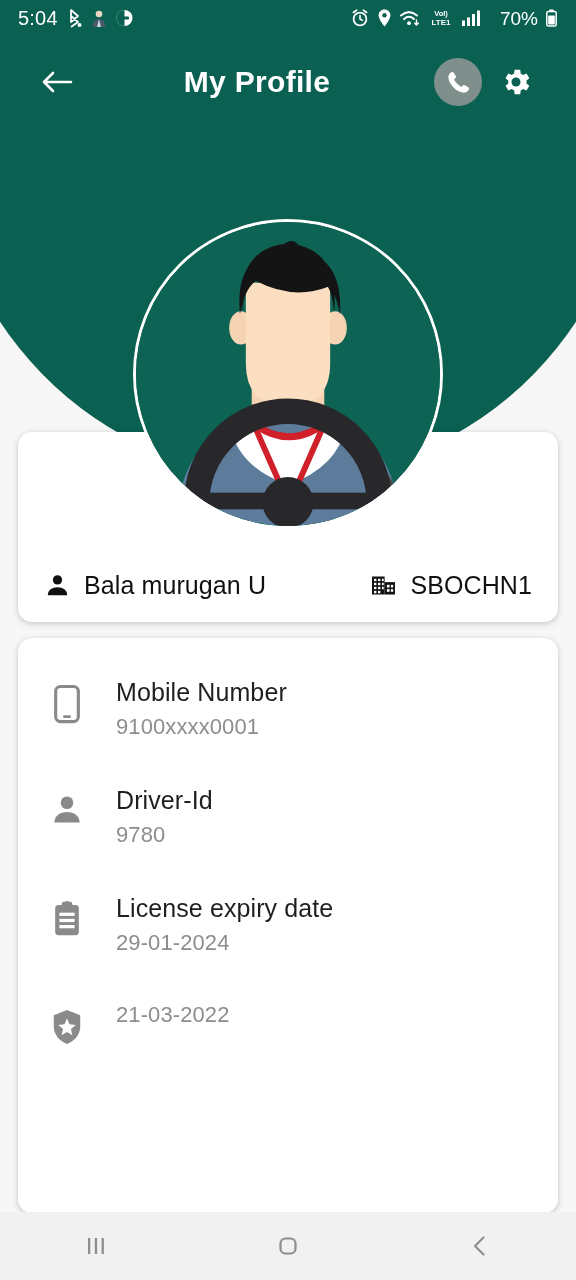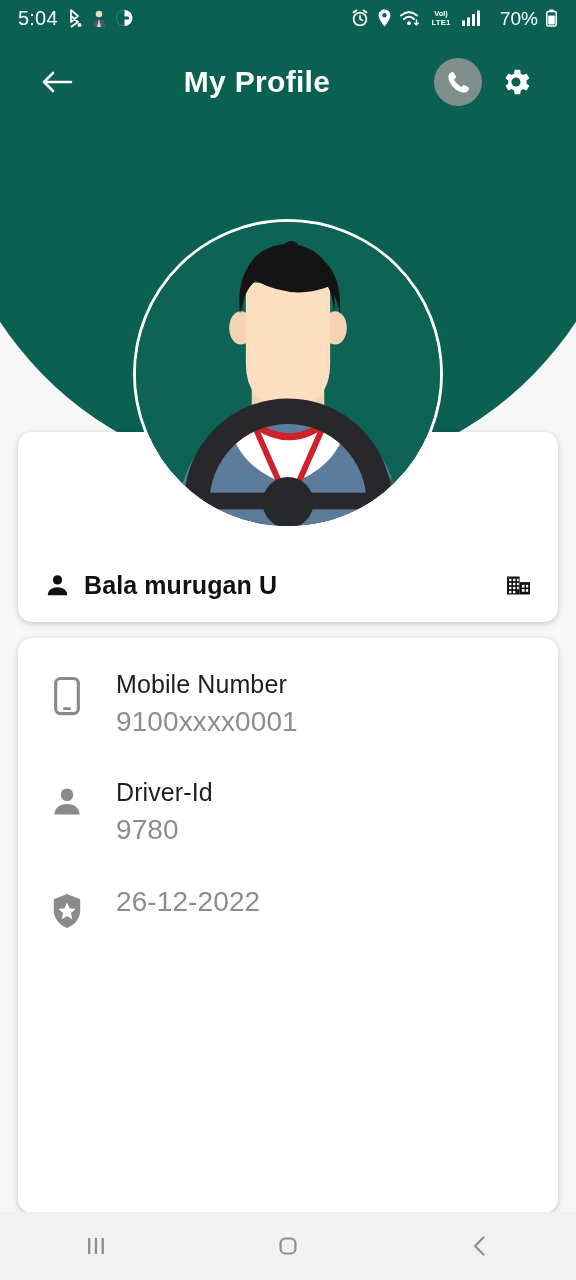--- a/index.html
+++ b/index.html
@@ -116,48 +116,48 @@
   }
   .name-row {
     width:100%;
     display:flex; align-items:center;
     justify-content:space-between;
   }
   .name-left, .name-right {
     display:flex; align-items:center; gap:13px;
   }
   .name-text {
-    font-size:25px; font-weight:bold; color:#111111;
+    font-size:25px; font-weight:normal; color:#111111;
     letter-spacing:.1px;
   }
 
   
   .details-card {
     top:638px; height:575px;
-    padding:16px 26px 0 26px;
+    padding:24px 26px 0 26px;
     overflow:hidden;
   }
   .detail-row {
     display:flex; align-items:flex-start;
     gap:26px;
     padding:16px 0 16px 0;
     min-height:108px;
   }
   .detail-icon {
     width:46px; flex:0 0 46px;
     display:flex; align-items:center; justify-content:center;
     padding-top:6px;
   }
   .detail-texts { display:flex; flex-direction:column; gap:7px; }
   .detail-label {
     font-size:25px; color:#1f1f1f; font-weight:400;
     letter-spacing:.1px; line-height:1.15;
   }
   .detail-value {
-    font-size:28px; color:#8d8d8d; font-weight:400;
+    font-size:22px; color:#8d8d8d; font-weight:400;
     letter-spacing:.1px; line-height:1.15;
   }
 
   
   .navbar {
     position:absolute; bottom:0; left:0;
     width:576px; height:68px;
     background:#f1f1f1;
     display:flex; align-items:center;
     justify-content:space-around;
@@ -278,20 +278,21 @@
           <rect x="3.6" y="13.2" width="2.1" height="2.1" fill="#ffffff"></rect>
           <rect x="7.1" y="13.2" width="2.1" height="2.1" fill="#ffffff"></rect>
           <rect x="10.6" y="13.2" width="1.6" height="2.1" fill="#ffffff"></rect>
           <rect x="3.6" y="16.8" width="2.1" height="2.1" fill="#ffffff"></rect>
           <rect x="7.1" y="16.8" width="2.1" height="2.1" fill="#ffffff"></rect>
           <rect x="15" y="11.4" width="2.4" height="2.4" fill="#ffffff"></rect>
           <rect x="18.6" y="11.4" width="2" height="2.4" fill="#ffffff"></rect>
           <rect x="15" y="15.2" width="2.4" height="2.4" fill="#ffffff"></rect>
           <rect x="18.6" y="15.2" width="2" height="2.4" fill="#ffffff"></rect>
         </svg>
+        <span class="name-text">SBOCHN1</span>
       </div>
     </div>
   </div>
 
   <div class="avatar-wrap">
     <svg class="avatar-svg" viewBox="0 0 310 310">
       <rect x="0" y="0" width="310" height="310" fill="#0d6354"></rect>
 
       <path d="M118 168 h74 v54 q0 26 -37 26 q-37 0 -37 -26 z" fill="#f6d3b2"></path>
 
@@ -346,31 +347,47 @@
           <circle cx="12" cy="7.2" r="4.2" fill="#8a8a8a"></circle>
           <path d="M3.6 20.4 C3.6 16 7.3 13.4 12 13.4 C16.7 13.4 20.4 16 20.4 20.4 Z" fill="#8a8a8a"></path>
         </svg>
       </div>
       <div class="detail-texts">
         <span class="detail-label">Driver-Id</span>
         <span class="detail-value">9780</span>
       </div>
     </div>
 
+    <div class="detail-row">
+      <div class="detail-icon">
+        <svg width="34" height="38" viewBox="0 0 24 27">
+          <rect x="3.6" y="3.6" width="16.8" height="21.4" rx="2.4" fill="#8a8a8a"></rect>
+          <rect x="8.2" y="1.2" width="7.6" height="4.6" rx="1.6" fill="#8a8a8a"></rect>
+          <circle cx="12" cy="2.2" r="1.5" fill="#8a8a8a"></circle>
+          <rect x="6.6" y="9" width="10.8" height="2.3" fill="#ffffff"></rect>
+          <rect x="6.6" y="13.4" width="10.8" height="2.3" fill="#ffffff"></rect>
+          <rect x="6.6" y="17.8" width="10.8" height="2.3" fill="#ffffff"></rect>
+        </svg>
+      </div>
+      <div class="detail-texts">
+        <span class="detail-label">License expiry date</span>
+        <span class="detail-value">29-01-2024</span>
+      </div>
+    </div>
 
 
     <div class="detail-row">
       <div class="detail-icon">
         <svg width="34" height="38" viewBox="0 0 24 27">
           <path d="M12 1.4 L21.4 5.2 V13 c0 6.4 -4.4 10.6 -9.4 12.6 C7 23.6 2.6 19.4 2.6 13 V5.2 Z" fill="#8a8a8a"></path>
           <path d="M12 7.4 L13.8 11.6 L18.2 12 L14.8 15 L15.8 19.4 L12 17 L8.2 19.4 L9.2 15 L5.8 12 L10.2 11.6 Z" fill="#ffffff"></path>
         </svg>
       </div>
       <div class="detail-texts">
-        <span class="detail-value">26-12-2022</span>
+        <span class="detail-value">21-03-2022</span>
       </div>
     </div>
 
   </div>
 
   <div class="navbar">
     <div class="nav-btn">
       <svg width="30" height="30" viewBox="0 0 30 30">
         <rect x="7" y="7" width="2.3" height="16" fill="#8e8e8e"></rect>
         <rect x="13.8" y="7" width="2.3" height="16" fill="#8e8e8e"></rect>

